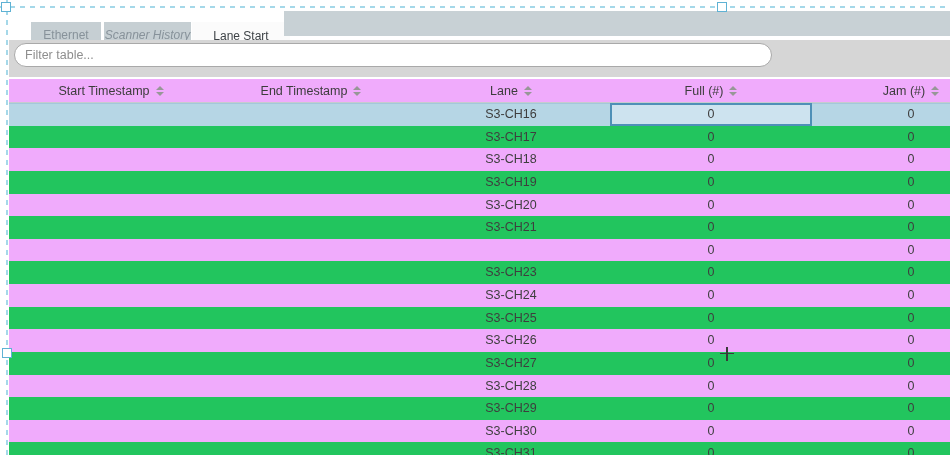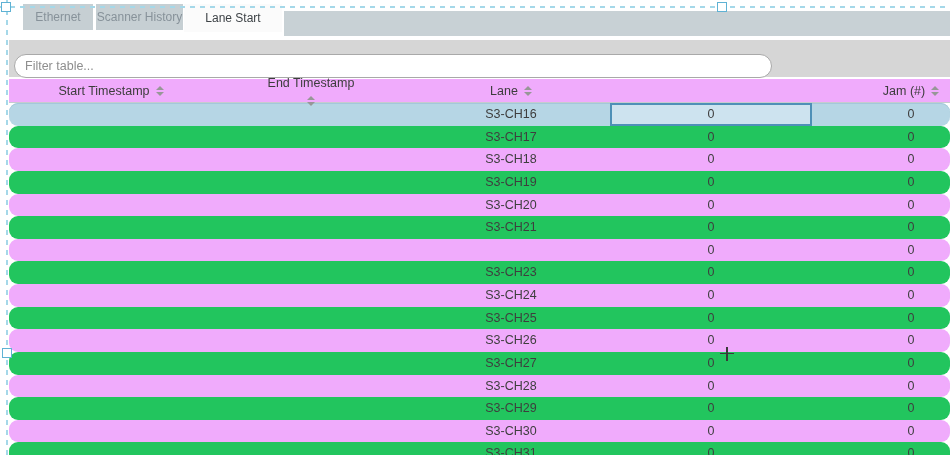--- a/index.html
+++ b/index.html
@@ -21,76 +21,76 @@
   .sel-handle {
     position: absolute; width: 10px; height: 10px; box-sizing: border-box; z-index: 60;
     background: #ffffff; border: 1.5px solid #5fb2d4;
   }
   .h-tl { left: 1px; top: 2px; }
   .h-tm { left: 717px; top: 2px; }
   .h-lm { left: 2px; top: 348px; }
 
   
   .tab {
-    position: absolute; top: 4px; height: 26px; background: #c6cfd3;
+    position: absolute; top: 22px; height: 26px; background: #c6cfd3;
     color: #87929a; font-size: 12px; display: flex; align-items: center;
-    justify-content: center; cursor: default; user-select: none;
+    justify-content: center; cursor: default; user-select: none; margin-left: 8px;
   }
   .tab-ethernet { left: 23px; width: 70px; }
-  .tab-scanner  { left: 96px; width: 87px; }
+  .tab-scanner  { left: 96px; width: 87px; font-style: italic; }
   .tab-active {
     left: 184px; width: 98px; height: 28px; background: #fbfbfb; color: #3e4347;
   }
   .tab-filler {
     position: absolute; left: 284px; top: 11px; width: 666px; height: 25px;
     background: #c8d1d5;
   }
 
   
   .filter-bar {
     position: absolute; left: 9px; top: 40px; width: 941px; height: 37px;
     background: #d6d6d6;
   }
   .filter-input {
-    position: absolute; left: 5px; top: 14px; width: 758px; height: 24px;
+    position: absolute; left: 5px; top: 3px; width: 758px; height: 24px;
     box-sizing: border-box; border: 1px solid #a9a9a9; border-radius: 12px;
     background: #ffffff; font-family: "Liberation Sans", sans-serif;
     font-size: 12.5px; color: #444; padding: 0 10px; outline: none;
   }
   .filter-input::placeholder { color: #8e8e8e; }
 
   
   .thead {
     position: absolute; left: 9px; top: 79px; width: 941px; height: 24px;
     background: #f0abfc; border-bottom: 1px solid #c6cbce; box-sizing: border-box;
     z-index: 5;
   }
   .hcell {
     position: absolute; top: 0; height: 23px; width: 200px;
     display: flex; align-items: center; justify-content: center; gap: 6px;
     font-size: 12.5px; color: #3c3c3c; cursor: pointer; user-select: none;
   }
-  .col0 { left: 2px; } .col1 { left: 202px; flex-direction: column; } .col2 { left: 402px; text-align: right; }
+  .col0 { left: 2px; } .col1 { left: 202px; } .col2 { left: 402px; text-align: right; }
   .col3 { left: 602px; } .col4 { left: 802px; }
 
   .caret { display: flex; flex-direction: column; gap: 2px; }
   .caret .up {
     width: 0; height: 0; border-left: 4px solid transparent;
     border-right: 4px solid transparent; border-bottom: 4px solid #979797;
   }
   .caret .down {
     width: 0; height: 0; border-left: 4px solid transparent;
     border-right: 4px solid transparent; border-top: 4px solid #979797;
   }
 
   .tbody {
     position: absolute; left: 9px; top: 103px; width: 941px; height: 352px;
     overflow: hidden;
   }
-  .row { position: relative; height: 22.63px; border-radius: 9px; }
+  .row { position: relative; height: 22.63px; }
   .row.plain { background: #22c55e; }
   .row.shade { background: #f0abfc; }
   .row.selected { background: #b6d6e5; box-shadow: inset 0 1px 0 #a3c8da; }
   .cell {
     position: absolute; top: 0; width: 200px; height: 22.63px;
     line-height: 22.63px; text-align: center; font-size: 12.5px; color: #3e3e3e;
     white-space: nowrap; overflow: hidden;
   }
   .cell.focused {
     left: 601px; width: 202px; box-sizing: border-box;
@@ -137,20 +137,27 @@
           <span class="down"></span>
         </span>
     </div>
     <div class="hcell col2">
       <span>Lane</span>
       <span class="caret">
           <span class="up"></span>
           <span class="down"></span>
         </span>
     </div>
+    <div class="hcell col3">
+      <span>Full (#)</span>
+      <span class="caret">
+          <span class="up"></span>
+          <span class="down"></span>
+        </span>
+    </div>
     <div class="hcell col4">
       <span>Jam (#)</span>
       <span class="caret">
           <span class="up"></span>
           <span class="down"></span>
         </span>
     </div>
   </div>
 
   <div class="tbody">

